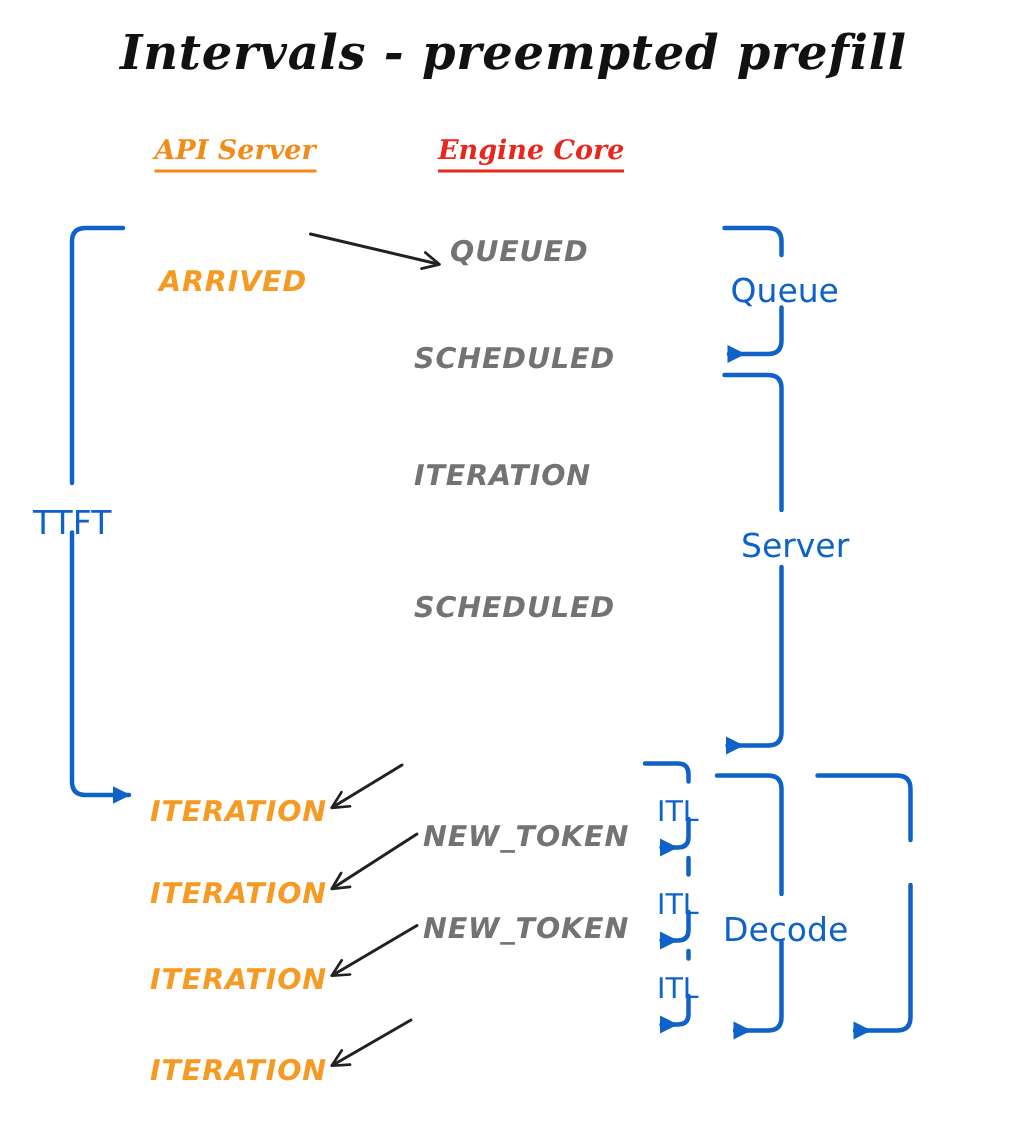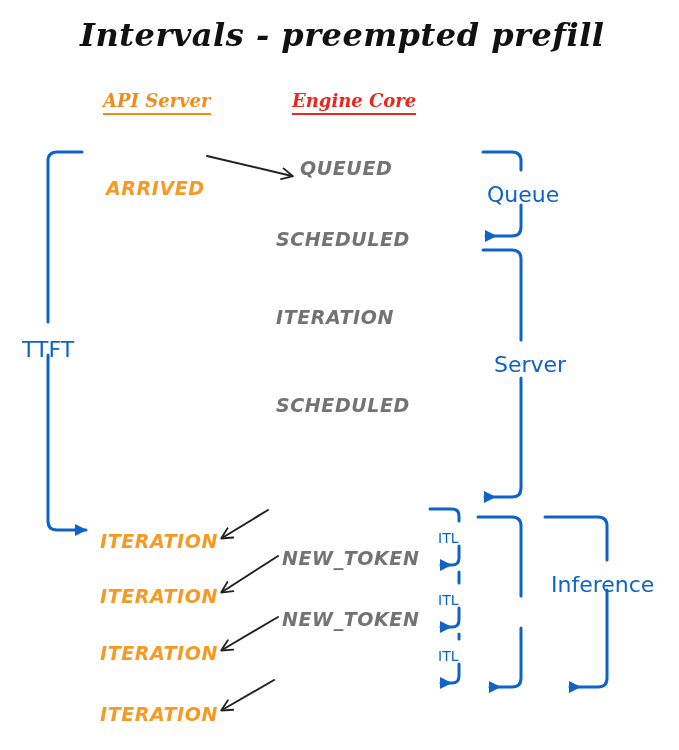--- a/index.html
+++ b/index.html
@@ -52,21 +52,21 @@
   .state.orange { color: #F59A23; }
   .state.red    { color: #737373; }
 
   
   .blue-label {
     font-family: "DejaVu Sans", sans-serif;
     color: #0F62C8;
     font-size: 22px;
     font-weight: 400;
   }
-  .blue-label.small { font-size: 14px; }
+  .blue-label.small { font-size: 19px; }
 
   svg.overlay {
     position: absolute;
     left: 0; top: 0;
     width: 679px; height: 750px;
     pointer-events: none;
   }
 </style>
 </head>
 <body>
@@ -87,21 +87,21 @@
   <div class="abs state red" style="left:300px; top:157px;">QUEUED</div>
   <div class="abs state red" style="left:276px; top:228px;">SCHEDULED</div>
   <div class="abs state red" style="left:276px; top:306px;">ITERATION</div>
   <div class="abs state red" style="left:276px; top:394px;">SCHEDULED</div>
   <div class="abs state red" style="left:282px; top:547px;">NEW_TOKEN</div>
   <div class="abs state red" style="left:282px; top:608px;">NEW_TOKEN</div>
 
   <div class="abs blue-label" style="left:22px;  top:337px;">TTFT</div>
   <div class="abs blue-label" style="left:487px; top:182px;">Queue</div>
   <div class="abs blue-label" style="left:494px; top:352px;">Server</div>
-  <div class="abs blue-label" style="left:551px; top:572px;">Inference</div>
+  <div class="abs blue-label" style="left:482px; top:608px;">Decode</div>
 
   <div class="abs blue-label small" style="left:438px; top:530px;">ITL</div>
   <div class="abs blue-label small" style="left:438px; top:592px;">ITL</div>
   <div class="abs blue-label small" style="left:438px; top:648px;">ITL</div>
 
   <svg class="overlay" viewBox="0 0 679 750">
     <defs>
       <marker id="blue-arrow-left" markerWidth="14" markerHeight="14" refX="11" refY="7" orient="auto" markerUnits="userSpaceOnUse">
         <path d="M12,1 L12,13 L0,7 Z" fill="#0F62C8"></path>
       </marker>

